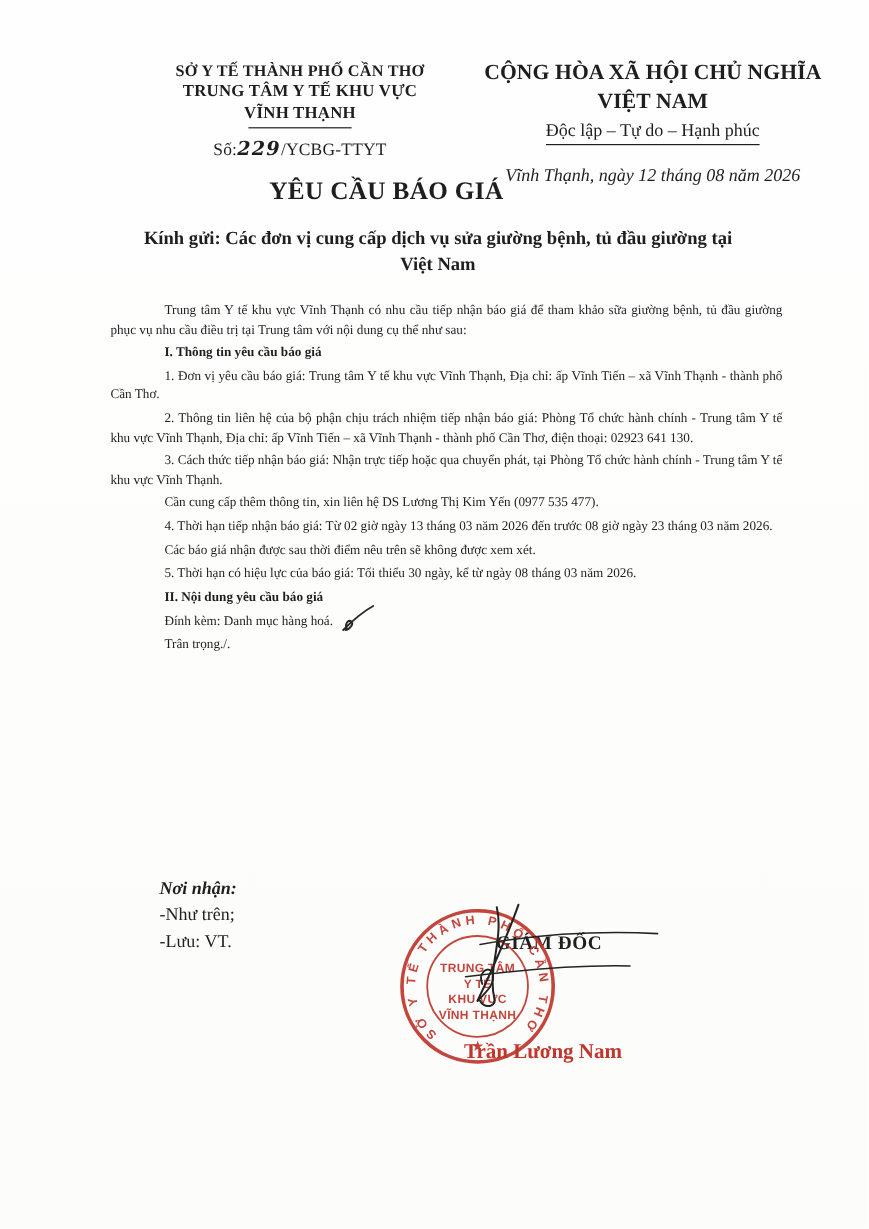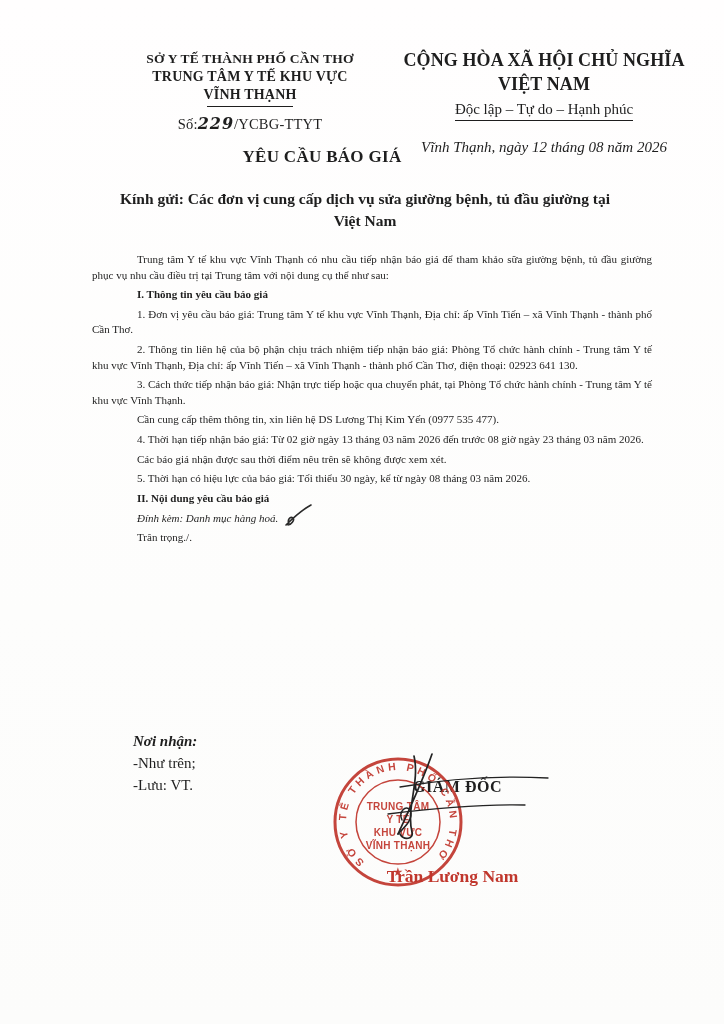--- a/index.html
+++ b/index.html
@@ -26,28 +26,28 @@
 
   .hdr-right {
     position:absolute; top:48px; left:388px; width:312px;
     text-align:center; line-height:1.35;
   }
   .hdr-right .nat1 { font-weight:700; font-size:18px; letter-spacing:.1px; }
   .hdr-right .nat2 { display:inline-block; font-weight:400; font-size:15px; border-bottom:1.6px solid #1e1e1e; padding-bottom:1px; margin-top:2px; }
   .hdr-right .dateline { font-style:italic; font-size:15px; margin-top:16px; }
 
   
-  .doc-title { position:absolute; top:147px; left:0; width:644px; text-align:center; font-weight:700; font-size:17px; letter-spacing:.3px; }
+  .doc-title { position:absolute; top:147px; left:0; width:644px; text-align:center; font-weight:700; font-size:21px; letter-spacing:.3px; }
   .salutation { position:absolute; top:188px; left:112px; width:506px; text-align:center; font-weight:700; font-size:15.5px; line-height:1.45; }
 
   
   .body-text { position:absolute; top:252px; left:92px; width:560px; font-size:11px; line-height:1.42; text-align:justify; }
   .body-text p { text-indent:45px; margin-bottom:4px; }
   .body-text p.head { font-weight:700; text-align:left; }
-  .attach-line { position:relative;font-style:italic; }
+  .attach-line { position:relative; }
   .tick-svg { position:absolute; margin-left:2px; margin-top:-8px; }
 
   
   .recipients { position:absolute; top:731px; left:133px; font-size:15px; line-height:1.45; }
   .recipients .rh { font-weight:700; font-style:italic; }
   .signer-title { position:absolute; top:750px; left:385px; width:145px; text-align:center; font-weight:700; font-size:16px; letter-spacing:.5px;margin-top:28px; }
   .signer-name { position:absolute; top:866px; left:360px; width:185px; text-align:center; font-weight:700; font-size:17.5px; color:#c0362c; }
 
   .stamp-wrap { position:absolute; top:752px; left:328px; width:140px; height:140px; opacity:.92; }
   .sig-wrap  { position:absolute; top:742px; left:340px; width:230px; height:120px; }

